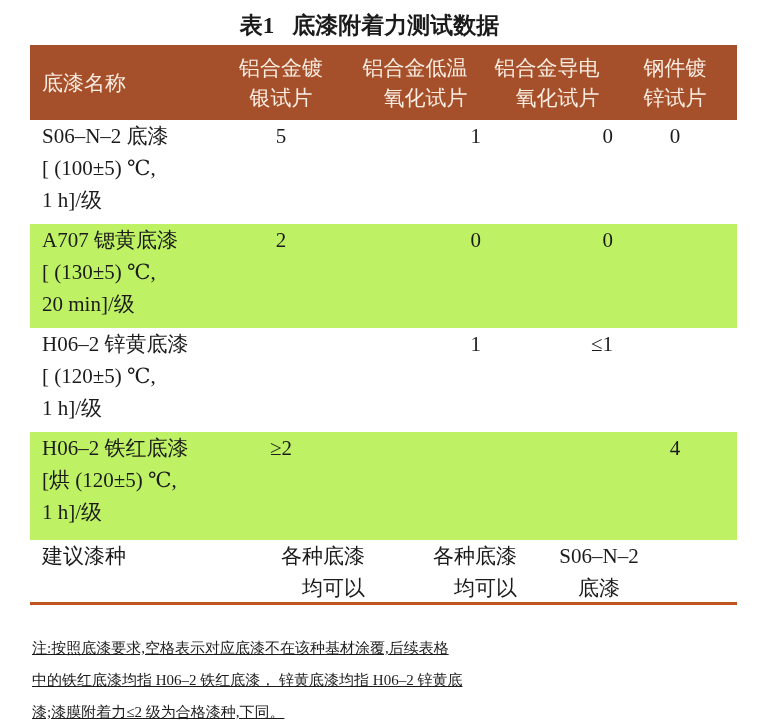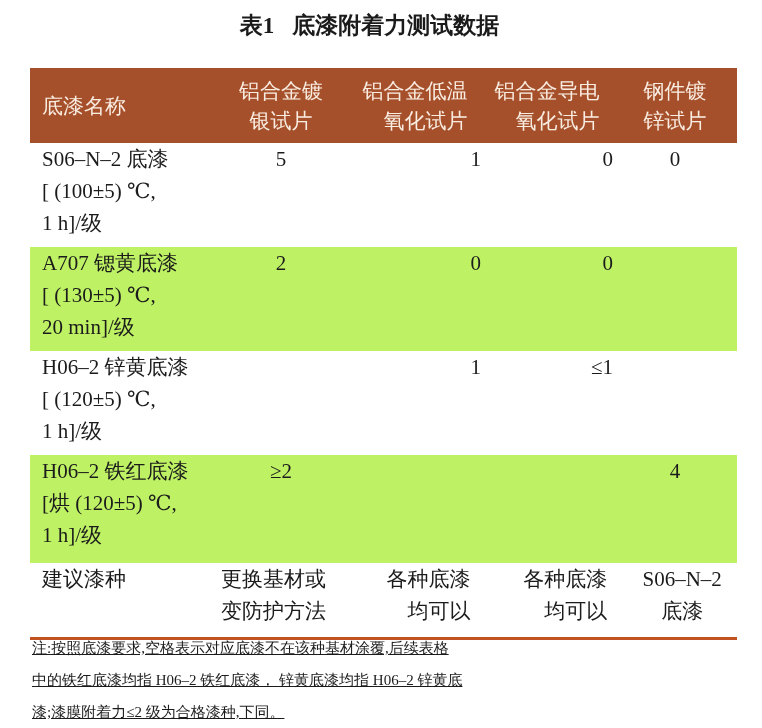--- a/index.html
+++ b/index.html
@@ -6,36 +6,36 @@
   body{
     width:762px;height:728px;position:relative;background:#ffffff;
     font-family:"Liberation Serif","DejaVu Serif",serif;
     color:#1b1b1b;overflow:hidden;
   }
   .title{
     position:absolute;top:12px;left:16px;width:707px;
     text-align:center;font-weight:bold;font-size:23px;line-height:28px;
   }
   .title .prefix{margin-right:18px;}
-  .tbl{position:absolute;top:68px;left:30px;width:707px;}
+  .tbl{position:absolute;top:45px;left:30px;width:707px;}
   .tr{display:flex;width:707px;}
   .td{box-sizing:border-box;white-space:pre-line;font-size:21px;line-height:32px;}
   .c1{width:183px;text-align:left;padding-left:12px;}
   .c2{width:136px;text-align:center;}
   .c3{width:132px;text-align:right;}
   .c4{width:132px;text-align:right;}
   .c5{width:124px;text-align:center;}
   .thead{height:75px;background:#A6502B;color:#F9EDE2;}
   .thead .td{display:flex;flex-direction:column;justify-content:center;line-height:30px;}
   .thead .c1{align-items:flex-start;}
   .thead .c2,.thead .c3,.thead .c4,.thead .c5{align-items:center;}
   .rw .td{padding-top:0;}
   .h104{height:104px;}
   .h108{height:108px;}
-  .h69{height:74px;gap:20px;}
+  .h69{height:62px;gap:20px;}
   .alt{background:#bef264;}
   .divider{width:707px;height:0;border-top:3px solid #C0531F;}
   .note{
     position:absolute;top:632px;left:32px;width:708px;
     font-size:15px;line-height:32px;text-align:left;text-decoration:underline;
   }
 </style>
 </head>
 <body>
 
@@ -92,22 +92,20 @@
 [烘 (120±5) ℃,
 1 h]/级</div>
     <div class="td c2">≥2</div>
     <div class="td c3"></div>
     <div class="td c4"></div>
     <div class="td c5">4</div>
   </div>
 
   <div class="tr rw h69">
     <div class="td c1">建议漆种</div>
-    <div class="td c2">更换基材或
-变防护方法</div>
     <div class="td c3">各种底漆
 均可以</div>
     <div class="td c4">各种底漆
 均可以</div>
     <div class="td c5">S06–N–2
 底漆</div>
   </div>
 
   <div class="divider"></div>
 </div>

